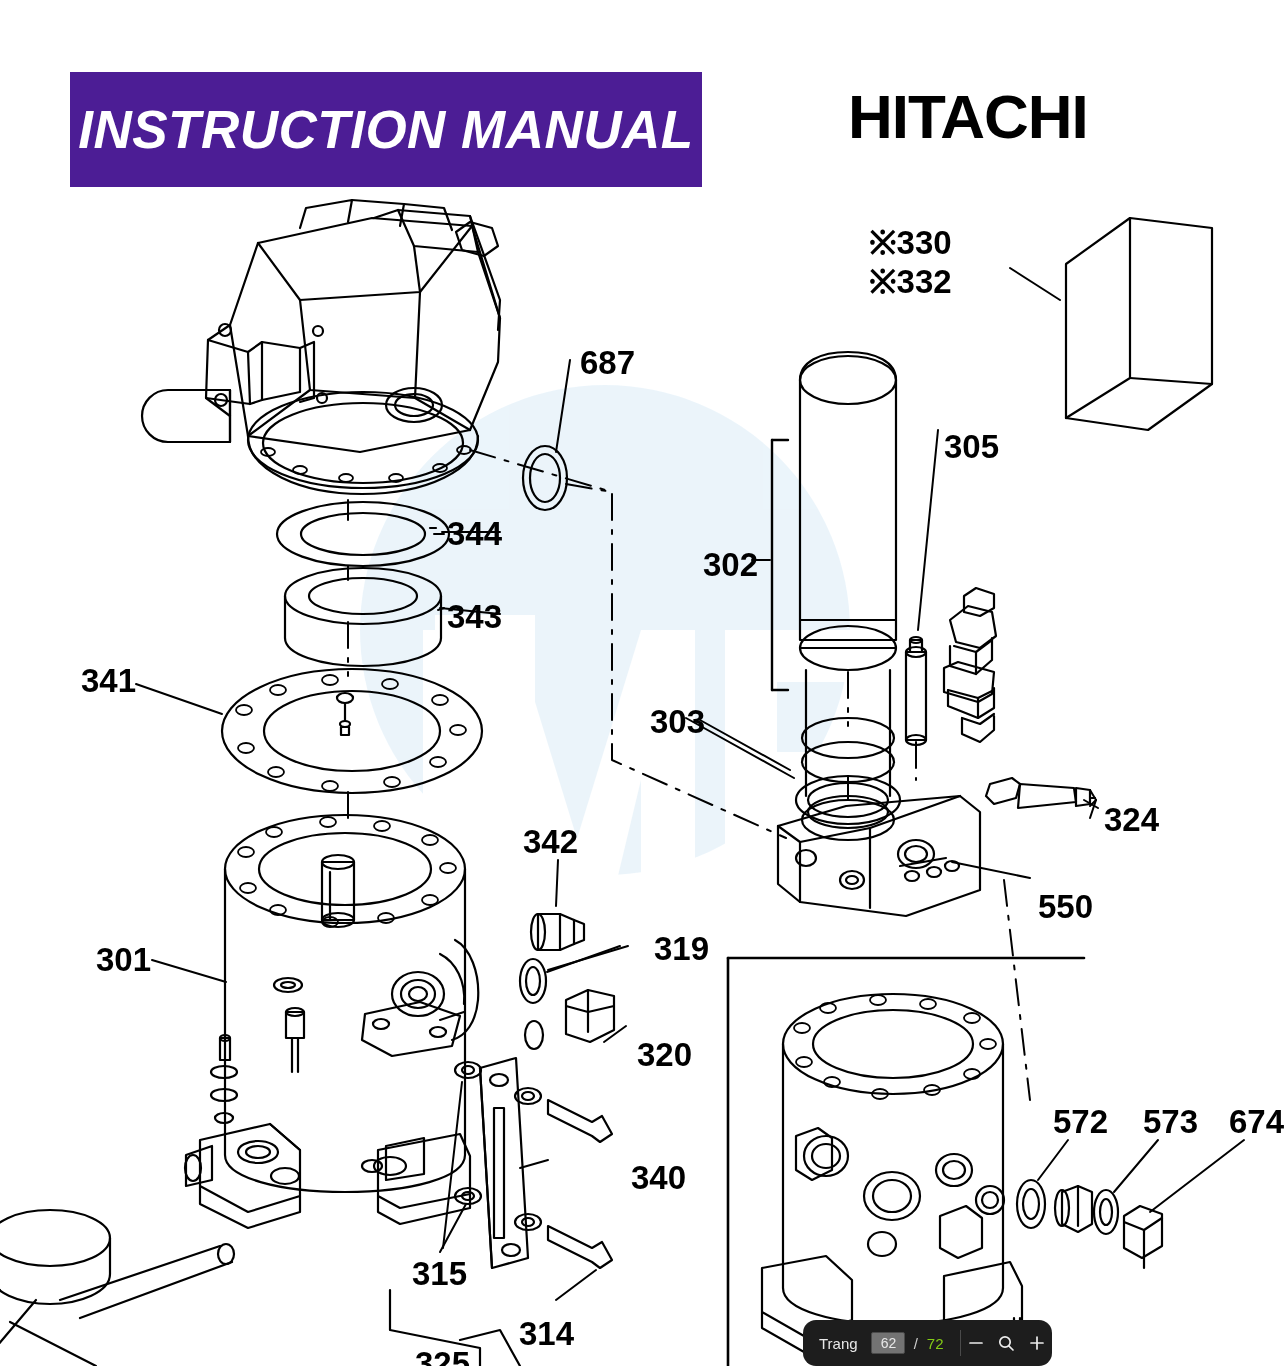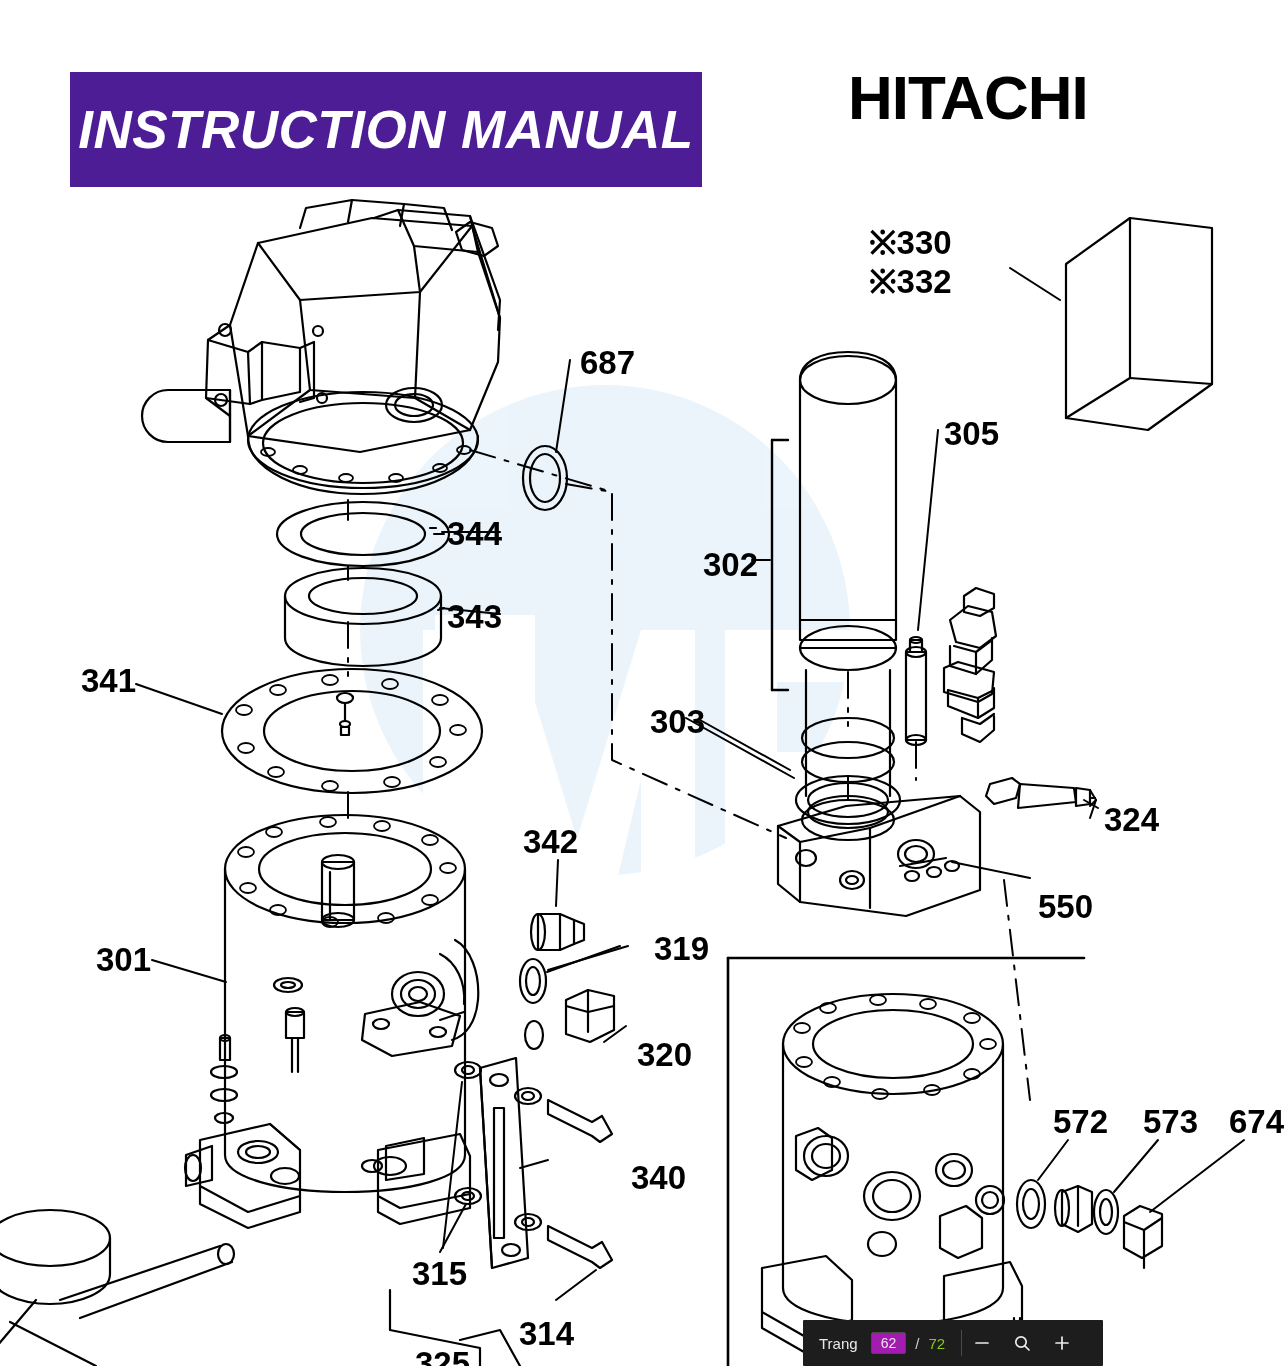--- a/index.html
+++ b/index.html
@@ -32,21 +32,21 @@
   }
   #manual-banner .txt {
     font-size: 53px;
     font-weight: bold;
     font-style: italic;
     font-family: "Liberation Sans", sans-serif;
   }
   #brand-logo {
     position: absolute;
     left: 848px;
-    top: 62px;
+    top: 81px;
     font-size: 62px;
     font-weight: bold;
     letter-spacing: -1px;
     font-family: "Liberation Sans", sans-serif;
   }
 
   
   #diagram-canvas {
     position: absolute;
     left: 0;
@@ -73,34 +73,34 @@
     width: 700px;
     height: 700px;
     pointer-events: none;
   }
 
   
   #pdf-toolbar {
     position: absolute;
     left: 803px;
     top: 1320px;
-    width: 300px;
+    width: 249px;
     height: 46px;
     background: #1d1d1d;
-    border-radius: 1px;
+    border-radius: 13px;
     display: flex;
     align-items: center;
     color: #e8e8e8;
     font-size: 15px;
     font-family: "Liberation Sans", sans-serif;
   }
   #pdf-toolbar .pg-label { margin-left: 16px; }
   #pdf-toolbar .pg-num {
     margin-left: 13px;
-    background: #a21caf;
+    background: #737373;
     border: 1px solid #4a4a4a;
     border-radius: 2px;
     padding: 2px 9px;
     font-size: 14px;
     min-width: 14px;
     text-align: center;
   }
   #pdf-toolbar .pg-sep { margin: 0 9px; color: #cfcfcf; }
   #pdf-toolbar .pg-total { color: #84cc16; }
   #pdf-toolbar .divider {
@@ -543,21 +543,21 @@
       <path d="M686 718 L794 778"></path>
       <path d="M628 946 L548 970"></path>
       <path d="M1098 808 L1084 800"></path>
     </g>
   </g>
 </svg>
 
 <div class="callout" style="left:869px; top:219px;">※330</div>
 <div class="callout" style="left:869px; top:258px;">※332</div>
 <div class="callout" style="left:580px; top:344px;">687</div>
-<div class="callout" style="left:944px; top:415px;">305</div>
+<div class="callout" style="left:944px; top:428px;">305</div>
 <div class="callout" style="left:447px; top:515px;">344</div>
 <div class="callout" style="left:703px; top:546px;">302</div>
 <div class="callout" style="left:447px; top:598px;">343</div>
 <div class="callout" style="left:81px;  top:662px;">341</div>
 <div class="callout" style="left:650px; top:703px;">303</div>
 <div class="callout" style="left:1104px;top:801px;">324</div>
 <div class="callout" style="left:523px; top:823px;">342</div>
 <div class="callout" style="left:1038px;top:888px;">550</div>
 <div class="callout" style="left:654px; top:930px;">319</div>
 <div class="callout" style="left:96px;  top:941px;">301</div>

